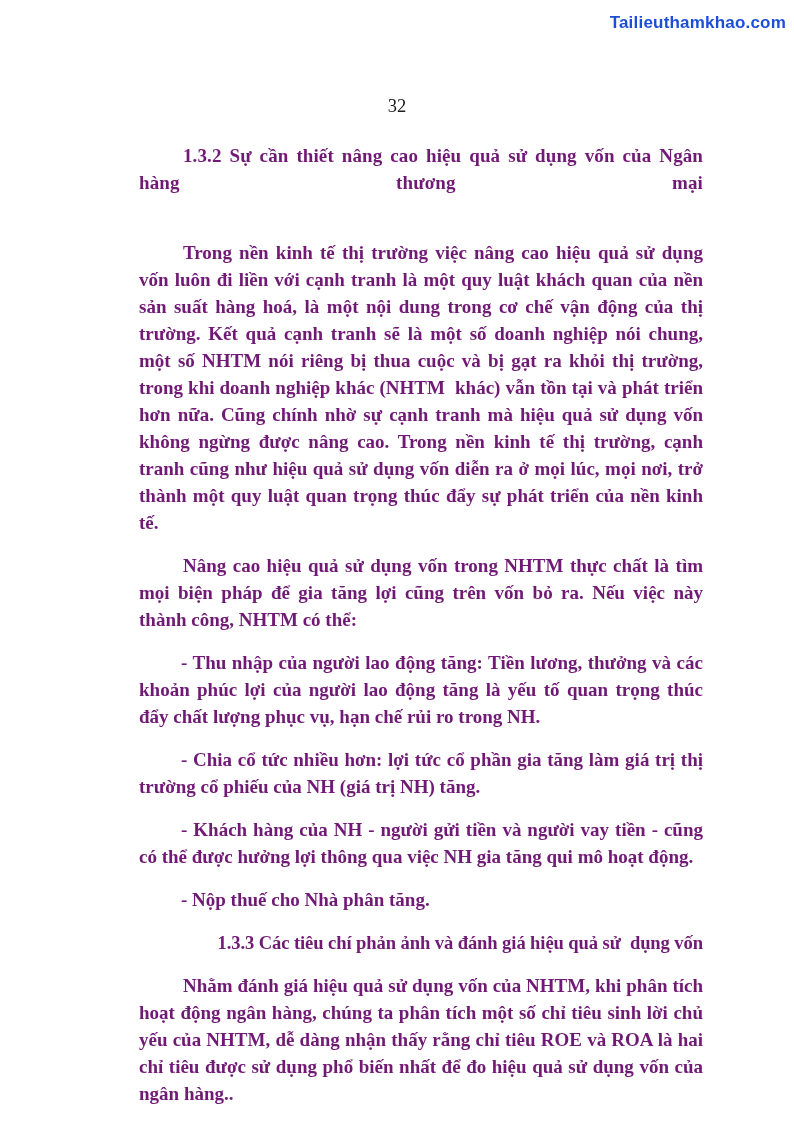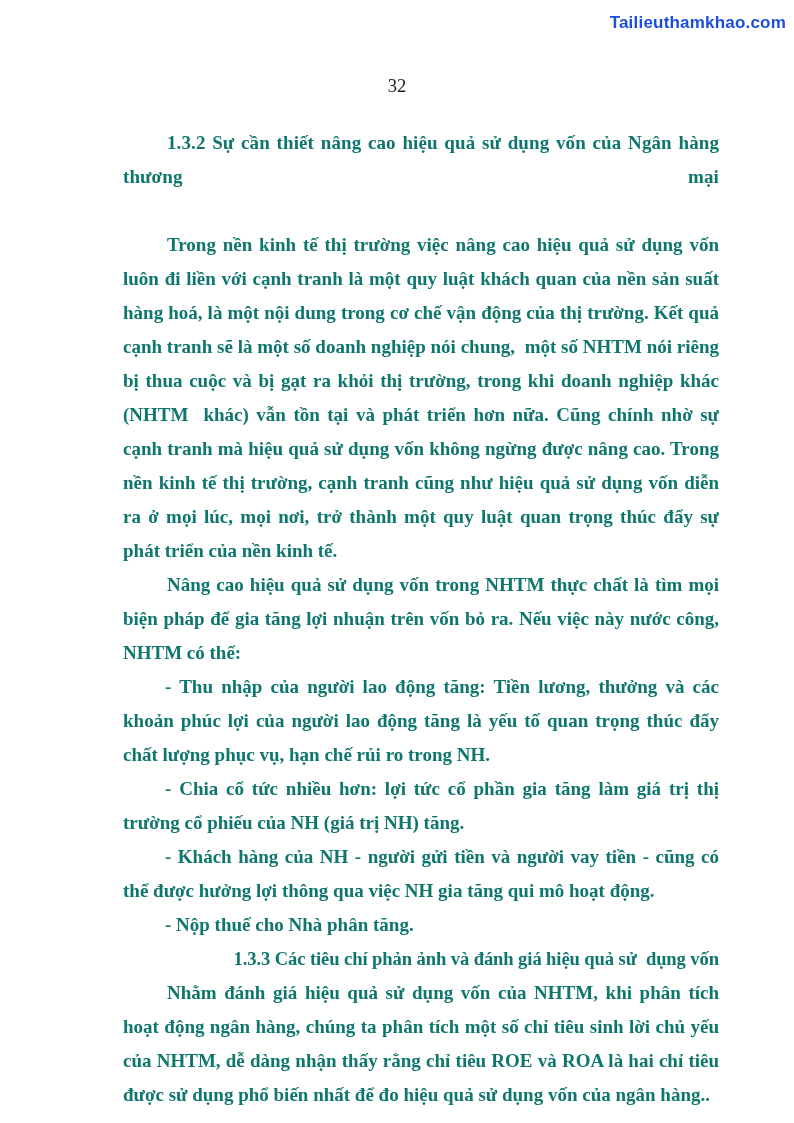--- a/index.html
+++ b/index.html
@@ -35,44 +35,44 @@
     letter-spacing: 0.2px;
     color: #1d4ed8;
     white-space: nowrap;
     user-select: none;
     font-weight: bold;
   }
 
   
   .folio {
     position: absolute;
-    top: 77px;
+    top: 97px;
     left: 0;
     width: 794px;
     text-align: center;
     font-size: 18.5px;
     line-height: 1;
     color: #1c1c1c;
   }
 
   
   .content {
     position: absolute;
     left: 123px;
     top: 126px;
     width: 596px;
   }
 
   .blk {
-    margin: 0;
+    margin: 16px;
     font-size: 19px;
-    line-height: 34px;
+    line-height: 27px;
     text-align: justify;
     text-justify: inter-word;
-    color: #0f766e;
+    color: #701a75;
     white-space: pre-wrap;
   }
 
   .blk.heading {
     font-weight: bold;
     letter-spacing: 0.1px;
   }
 
   .blk.heading-alt {
     font-weight: bold;
@@ -110,21 +110,21 @@
   <div class="watermark">Tailieuthamkhao.com</div>
 
   <div class="folio">32</div>
 
   <div class="content">
 
     <p class="blk heading indent">1.3.2 Sự cần thiết nâng cao hiệu quả sử dụng vốn của Ngân hàng thương mại</p>
 
     <p class="blk body indent nostretch">Trong nền kinh tế thị trường việc nâng cao hiệu quả sử dụng vốn luôn đi liền với cạnh tranh là một quy luật khách quan của nền sản suất hàng hoá, là một nội dung trong cơ chế vận động của thị trường. Kết quả cạnh tranh sẽ là một số doanh nghiệp nói chung,  một số NHTM nói riêng bị thua cuộc và bị gạt ra khỏi thị trường, trong khi doanh nghiệp khác (NHTM  khác) vẫn tồn tại và phát triển hơn nữa. Cũng chính nhờ sự cạnh tranh mà hiệu quả sử dụng vốn không ngừng được nâng cao. Trong nền kinh tế thị trường, cạnh tranh cũng như hiệu quả sử dụng vốn diễn ra ở mọi lúc, mọi nơi, trở thành một quy luật quan trọng thúc đẩy sự phát triển của nền kinh tế.</p>
 
-    <p class="blk body indent nostretch">Nâng cao hiệu quả sử dụng vốn trong NHTM thực chất là tìm mọi biện pháp để gia tăng lợi nhuận trên vốn bỏ ra. Nếu việc này nước công, NHTM có thể:</p>
+    <p class="blk body indent nostretch">Nâng cao hiệu quả sử dụng vốn trong NHTM thực chất là tìm mọi biện pháp để gia tăng lợi cũng trên vốn bỏ ra. Nếu việc này thành công, NHTM có thể:</p>
 
 
     <p class="blk body indent-sm nostretch">- Thu nhập của người lao động tăng: Tiền lương, thưởng và các khoản phúc lợi của người lao động tăng là yếu tố quan trọng thúc đẩy chất lượng phục vụ, hạn chế rủi ro trong NH.</p>
 
     <p class="blk body indent-sm nostretch">- Chia cổ tức nhiều hơn: lợi tức cổ phần gia tăng làm giá trị thị trường cổ phiếu của NH (giá trị NH) tăng.</p>
 
     <p class="blk body indent-sm nostretch">- Khách hàng của NH - người gửi tiền và người vay tiền - cũng có thể được hưởng lợi thông qua việc NH gia tăng qui mô hoạt động.</p>
 
     <p class="blk body indent-sm nostretch">- Nộp thuế cho Nhà phân tăng.</p>
 

